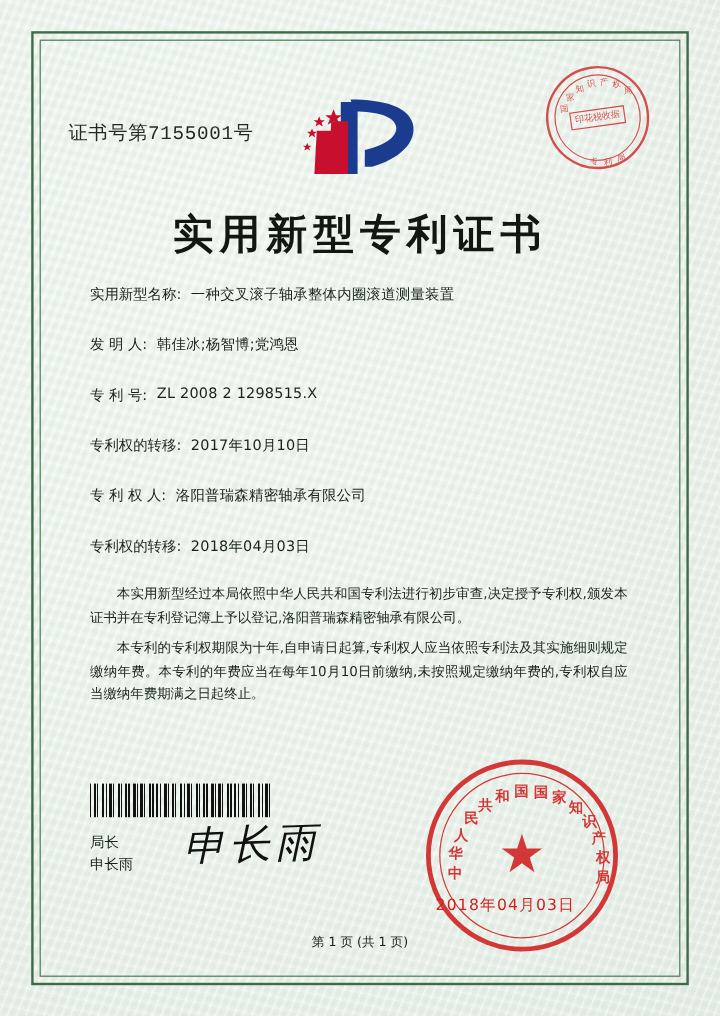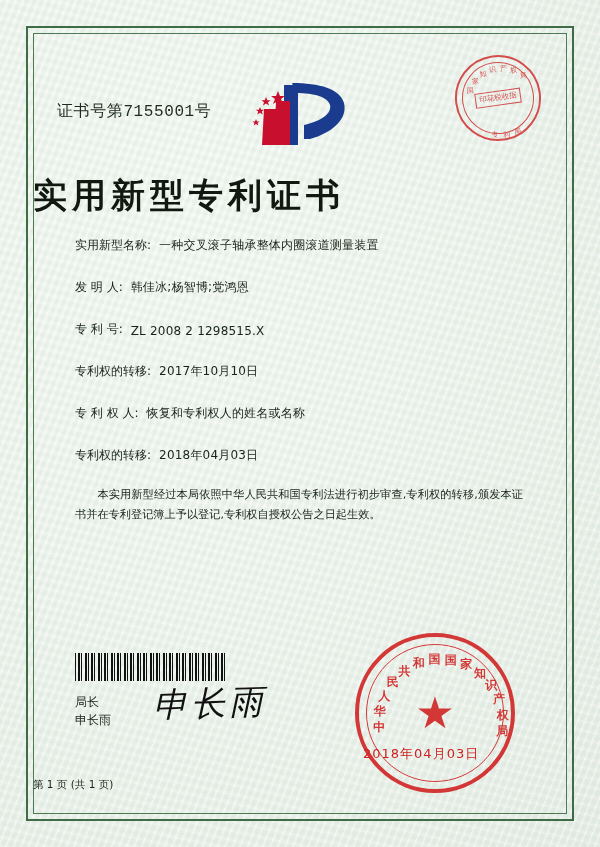--- a/index.html
+++ b/index.html
@@ -124,37 +124,38 @@
     line-height: 1.15;
     text-align: center;
     width: 38px;
   }
 
   .title {
     position: absolute;
     left: 0;
     right: 0;
     top: 140px;
+    text-align: center;
     font-size: 34px;
     font-weight: bold;
     letter-spacing: 5px;
     color: #101810;
     font-family: Liberation Mono, monospace;
   }
 
   
   .fields {
     position: absolute;
     left: 42px;
     right: 42px;
     top: 204px;
   }
   .field-row {
     display: flex;
-    align-items: flex-end;
+    align-items: flex-start;
     margin-bottom: 25px;
     font-size: 12px;
     color: #17231a;
   }
   .field-label {
     white-space: nowrap;
     margin-right: 8px;
   }
   .field-value {
     white-space: nowrap;
@@ -264,21 +265,21 @@
     letter-spacing: 1px;
     font-family: "DejaVu Sans", "Liberation Sans", sans-serif;
   }
 
   
   .footer {
     position: absolute;
     left: 0;
     right: 0;
     bottom: 22px;
-    text-align: left;
+    text-align: center;
     font-size: 10.5px;
     color: #17231a;
     margin-top: 16px;
   }
 </style>
 </head>
 <body>
 
 <div class="page">
 
@@ -335,30 +336,31 @@
       <div class="field-row">
         <span class="field-label">专 利 号:</span>
         <span class="field-value">ZL 2008 2 1298515.X</span>
       </div>
       <div class="field-row">
         <span class="field-label">专利权的转移:</span>
         <span class="field-value">2017年10月10日</span>
       </div>
       <div class="field-row">
         <span class="field-label">专 利 权 人:</span>
-        <span class="field-value">恢复和专利权人的姓名或名称</span>
+        <span class="field-value">洛阳普瑞森精密轴承有限公司</span>
       </div>
       <div class="field-row tight">
         <span class="field-label">专利权的转移:</span>
         <span class="field-value">2018年04月03日</span>
       </div>
     </div>
 
     <div class="paras">
-      <p>本实用新型经过本局依照中华人民共和国专利法进行初步审查,专利权的转移,颁发本证书并在专利登记簿上予以登记,专利权自授权公告之日起生效。</p>
+      <p>本实用新型经过本局依照中华人民共和国专利法进行初步审查,决定授予专利权,颁发本证书并在专利登记簿上予以登记,洛阳普瑞森精密轴承有限公司。</p>
+      <p>本专利的专利权期限为十年,自申请日起算,专利权人应当依照专利法及其实施细则规定缴纳年费。本专利的年费应当在每年10月10日前缴纳,未按照规定缴纳年费的,专利权自应当缴纳年费期满之日起终止。</p>
     </div>
 
     <div class="barcode"></div>
 
     <div class="sign-block">
       <div>局长</div>
       <div>申长雨</div>
     </div>
     <div class="signature">申长雨</div>
 

